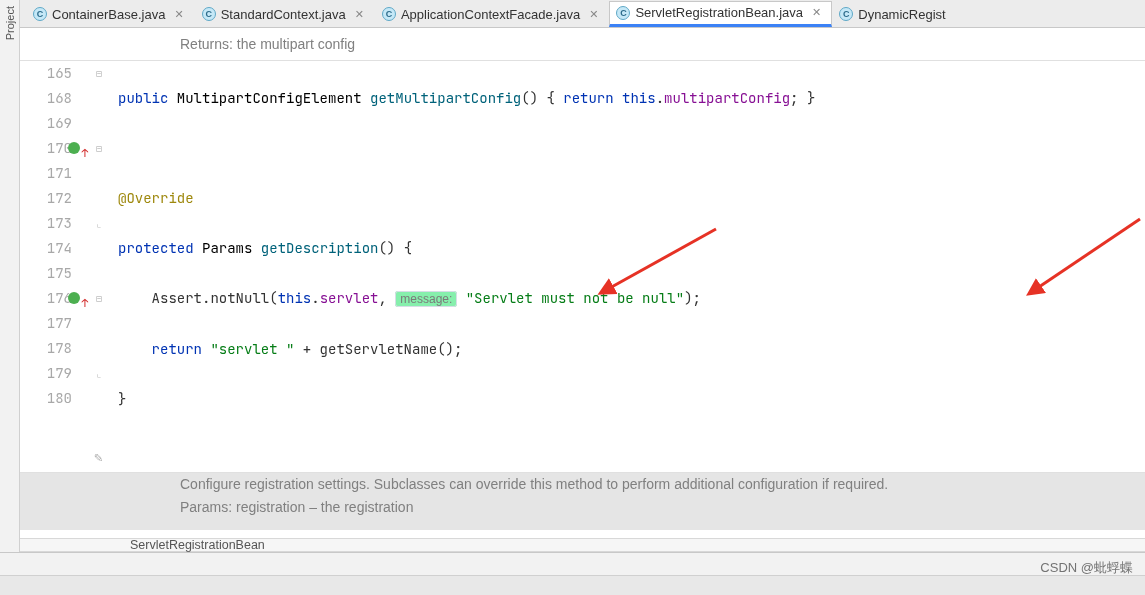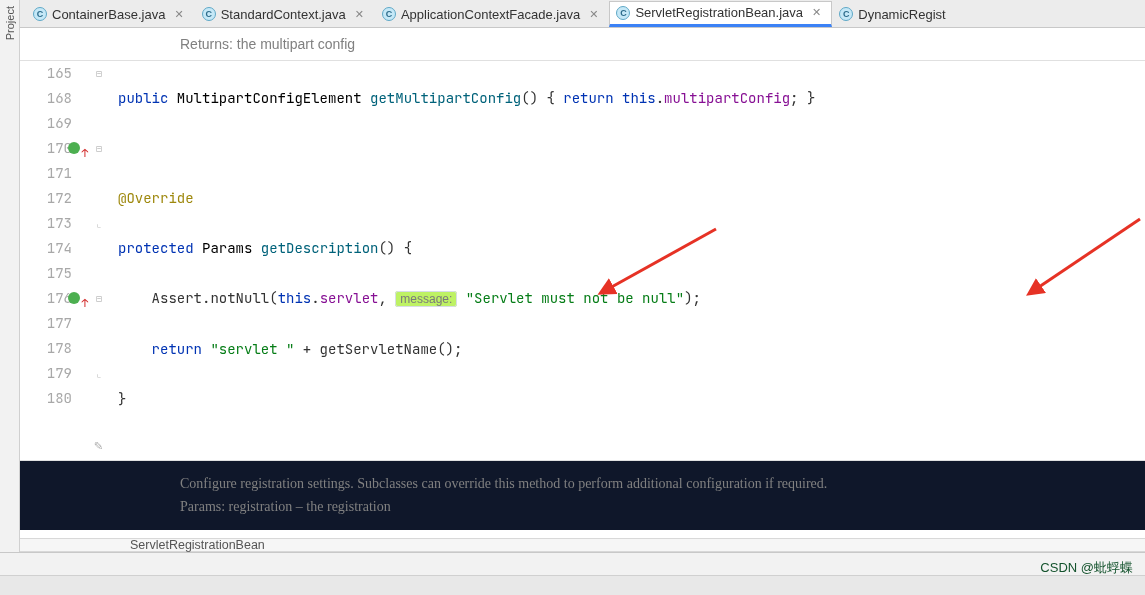--- a/index.html
+++ b/index.html
@@ -131,36 +131,35 @@
     position: relative;
   }
   .kw { color: #0033b3; }
   .type { color: #000; }
   .method-decl { color: #00627A; }
   .ann { color: #9E880D; }
   .str { color: #067D17; }
   .field { color: #871094; }
   .italic { }
   .hint-box {
-    background: #bef264;
+    background: #86efac;
     border: 1px solid #d7dde6;
     border-radius: 3px;
     padding: 0 4px;
     color: #7a7a7a;
     font-size: 12px;
     font-family: "Segoe UI", sans-serif;
   }
   .doc-bottom {
     border-top: 1px solid #e0e0e0;
-    background: #0f172a;
-    padding: 12px 12px 12px 160px;
+    background: #e5e5e5;
+    padding: 0 12px 12px 160px;
     color: #808080;
     font-size: 14px;
     line-height: 1.6;
-    font-family: Liberation Serif, serif;
   }
   .pencil {
     position: absolute;
     left: 74px;
     bottom: 2px;
     color: #aaa;
     font-size: 14px;
   }
   .breadcrumb {
     height: 14px;
@@ -213,21 +212,21 @@
   .debug-toolbar {
     position: absolute;
     left: 0; right: 0; bottom: 0;
     height: 20px;
     background: #e8e8e8;
     border-top: 1px solid #d0d0d0;
   }
   .watermark {
     position: absolute;
     right: 12px; bottom: 18px;
-    color: #14532d;
+    color: #737373;
     font-size: 13px;
     font-family: sans-serif;
   }
   svg.arrow { position: absolute; pointer-events: none; }
 </style>
 </head>
 <body>
 
 <div class="sidebar-handle">
   <span>Project</span>

